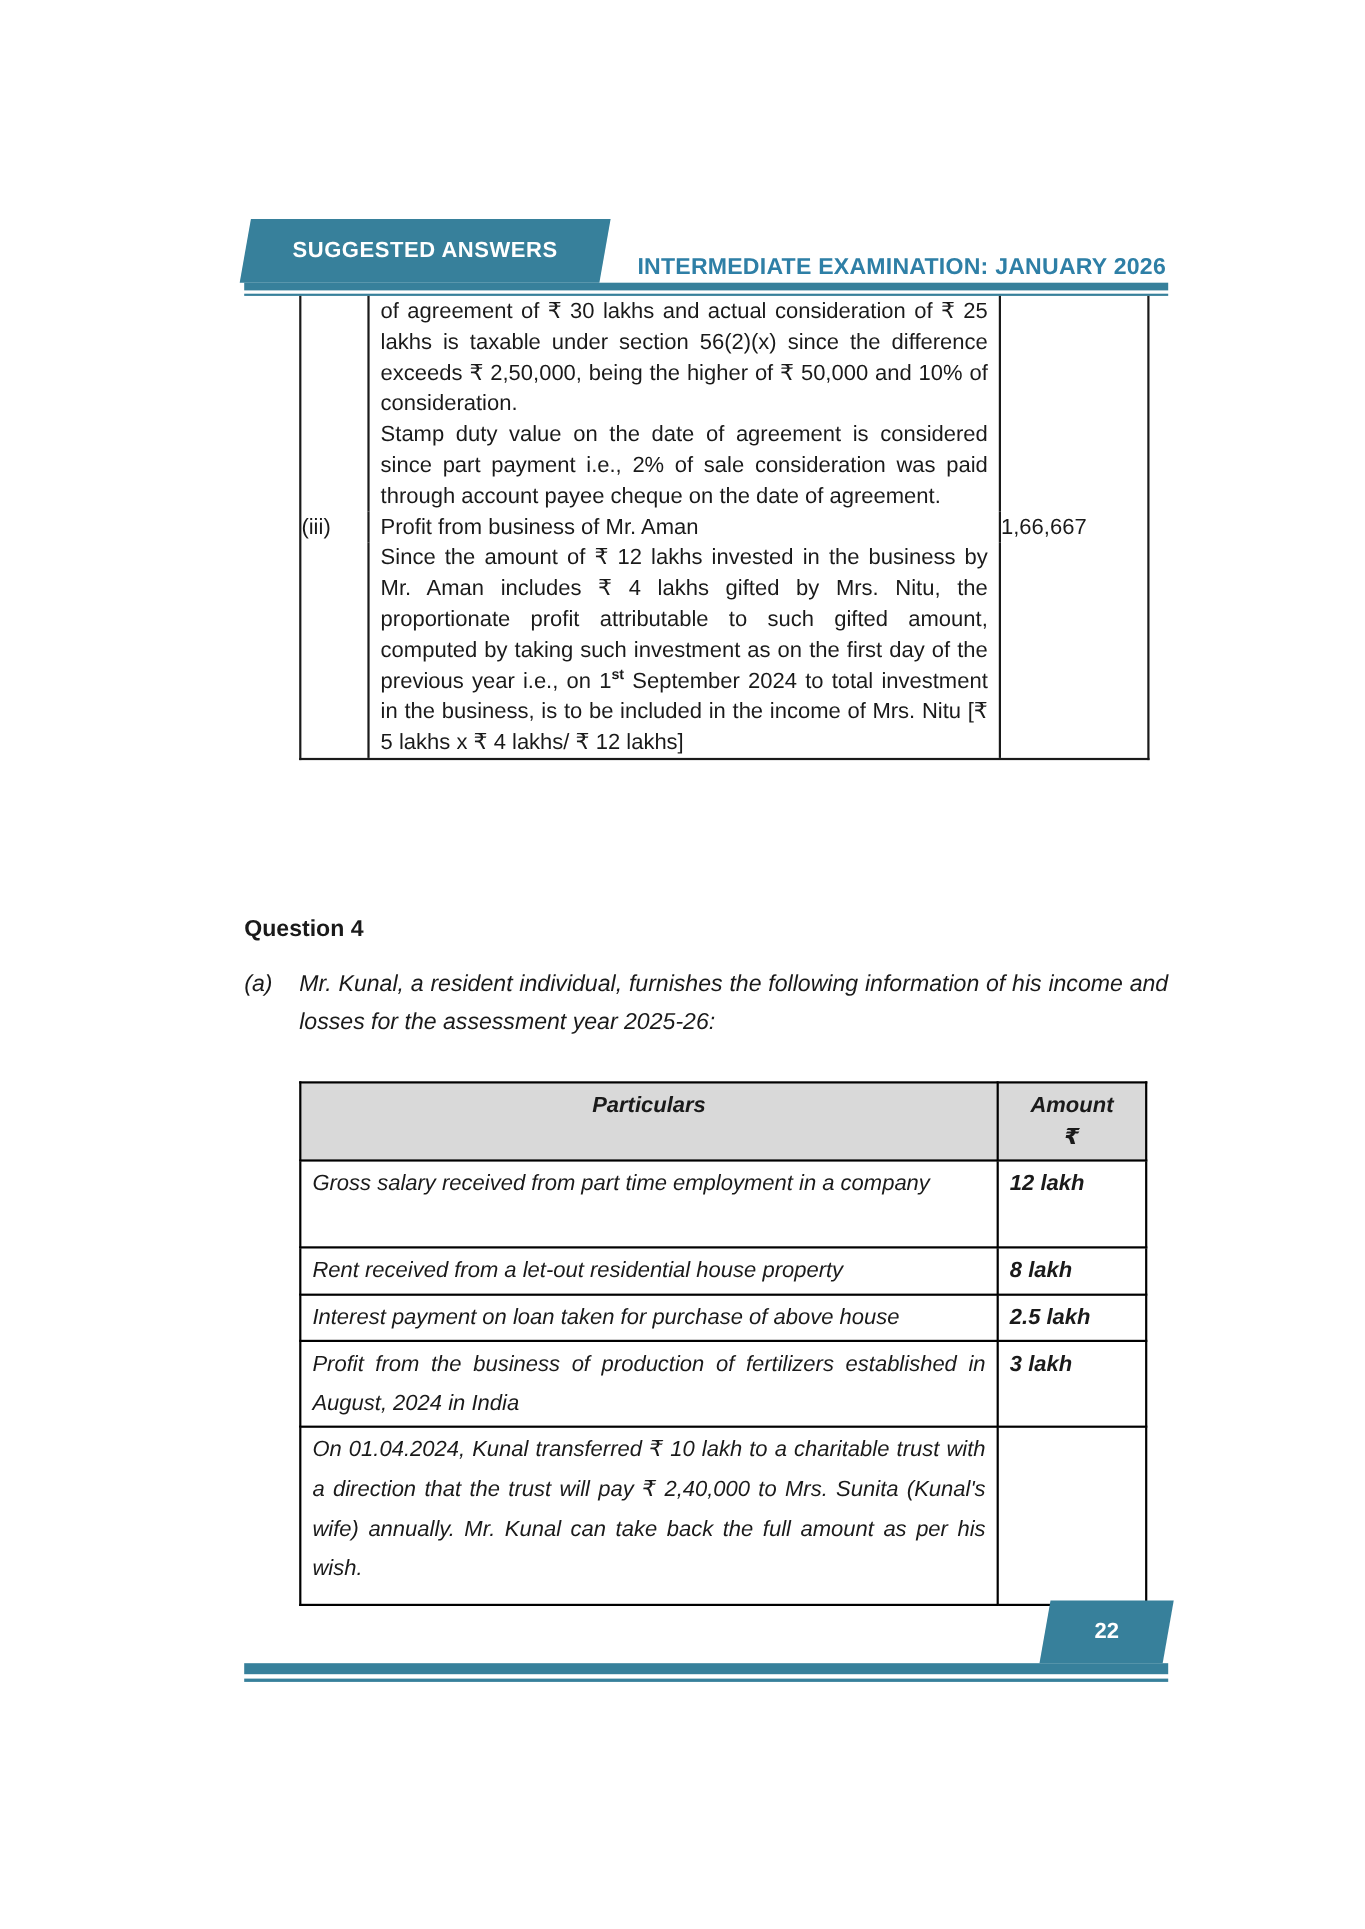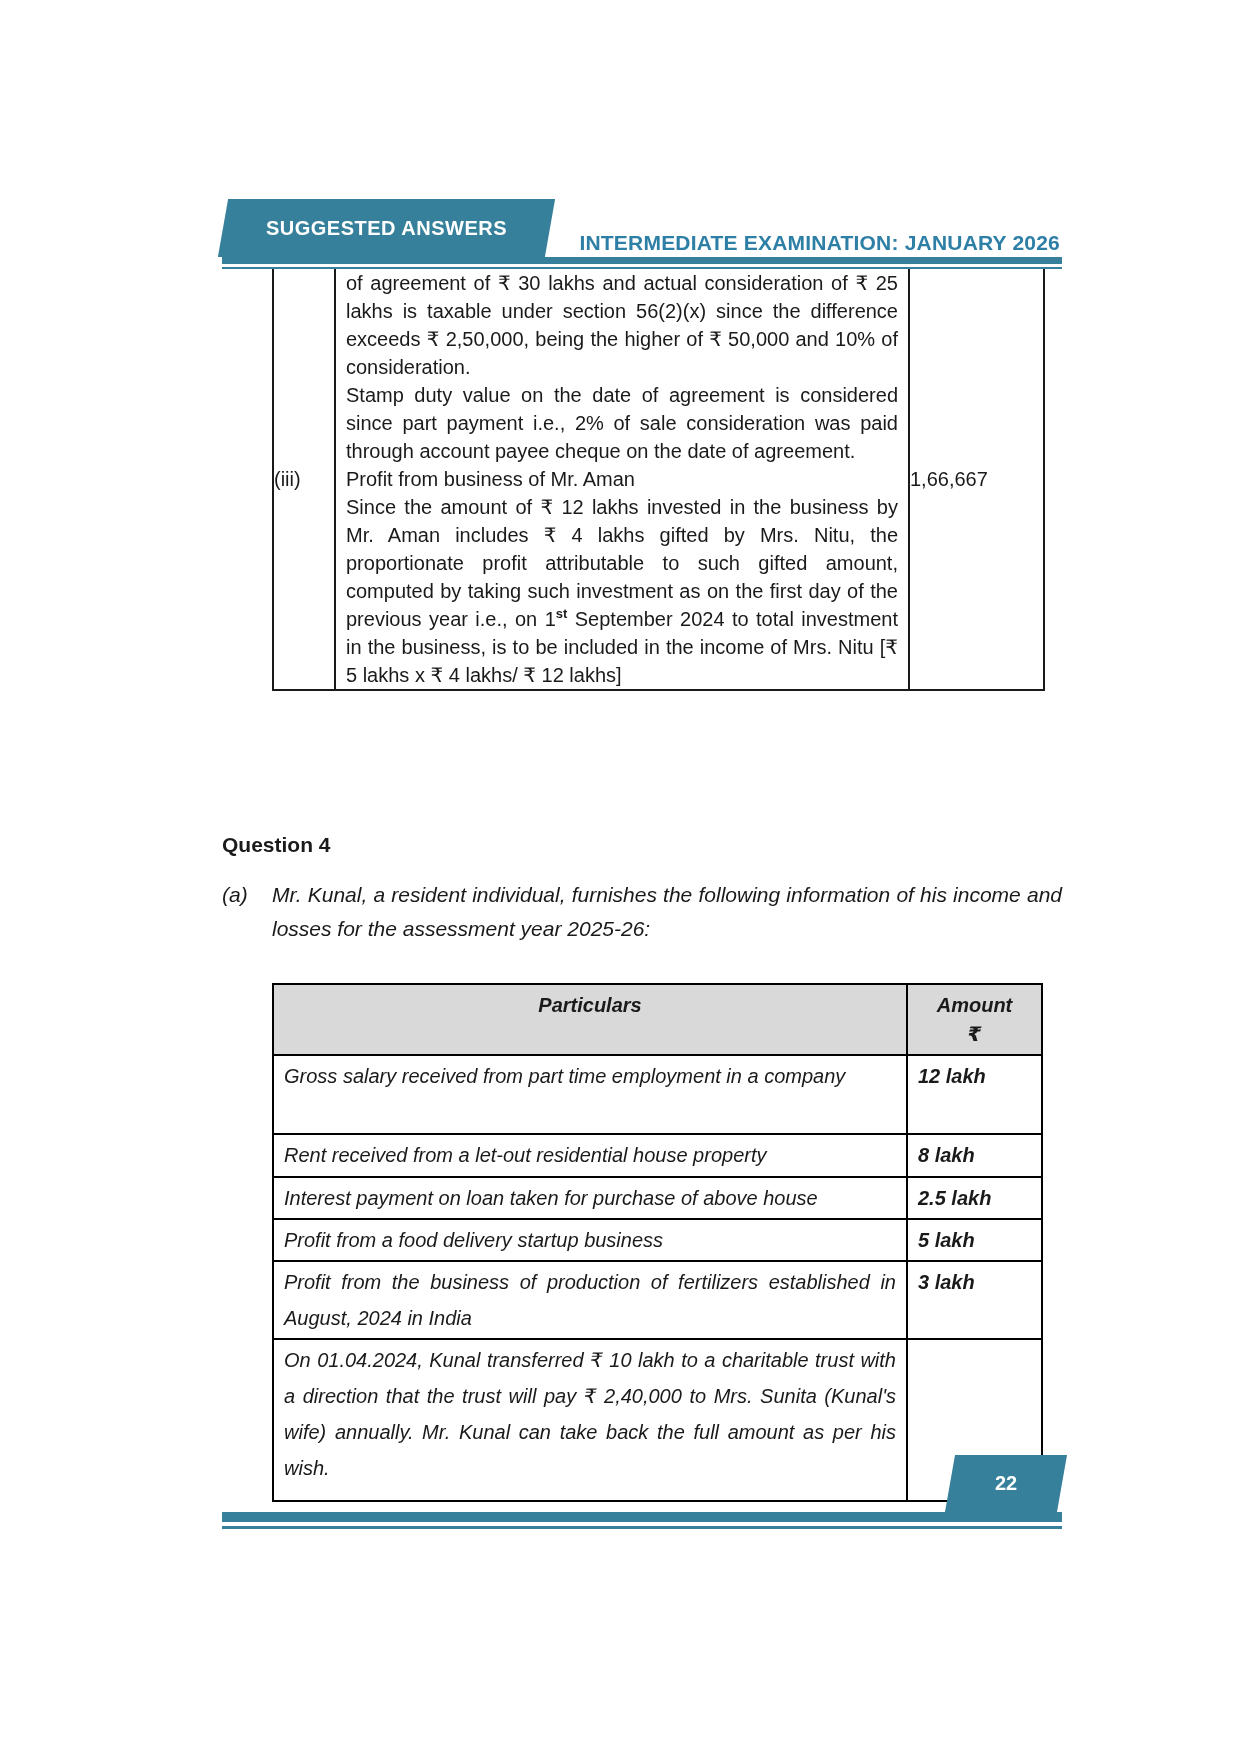--- a/index.html
+++ b/index.html
@@ -134,24 +134,20 @@
         <td class="amt">12 lakh</td>
       </tr>
       <tr class="r2">
         <td class="part">Rent received from a let-out residential house property</td>
         <td class="amt">8 lakh</td>
       </tr>
       <tr class="r3">
         <td class="part">Interest payment on loan taken for purchase of above house</td>
         <td class="amt">2.5 lakh</td>
       </tr>
-      <tr class="r4">
-        <td class="part">Profit from a food delivery startup business</td>
-        <td class="amt">5 lakh</td>
-      </tr>
       <tr class="r5">
         <td class="part">Profit from the business of production of fertilizers established in August, 2024 in India</td>
         <td class="amt">3 lakh</td>
       </tr>
       <tr class="r6">
         <td class="part">On 01.04.2024, Kunal transferred ₹ 10 lakh to a charitable trust with a direction that the trust will pay ₹ 2,40,000 to Mrs. Sunita (Kunal's wife) annually. Mr. Kunal can take back the full amount as per his wish.</td>
         <td class="amt"></td>
       </tr>
     </tbody>
   </table>

